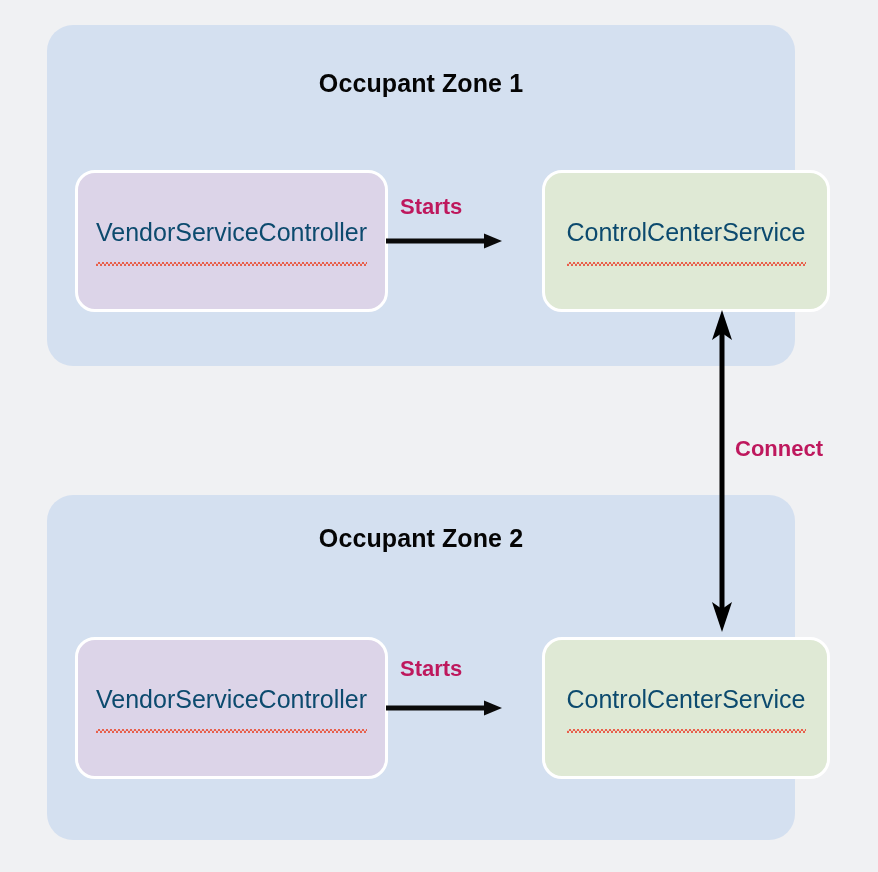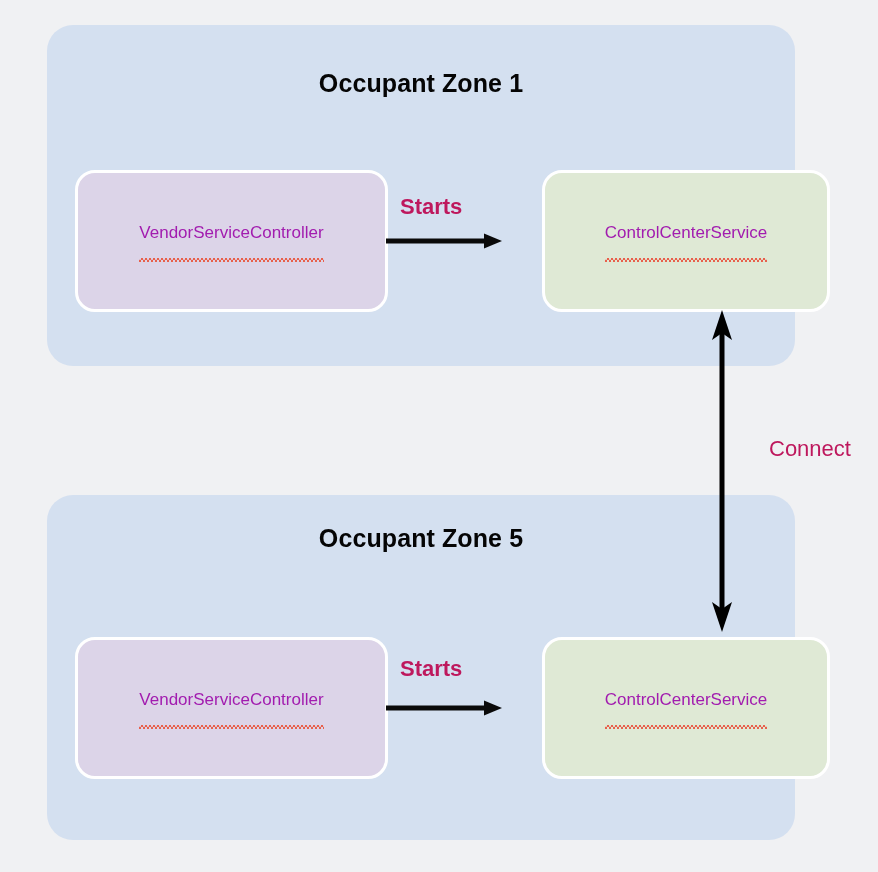--- a/index.html
+++ b/index.html
@@ -49,22 +49,22 @@
     border: 3px solid #ffffff;
     border-radius: 20px;
     display: flex;
     align-items: center;
     justify-content: center;
   }
   .node-purple { background: #dcd4e8; }
   .node-green  { background: #dfe9d5; margin-left: 44px; }
 
   .node-label {
-    font-size: 17px;
-    color: #a21caf;
+    font-size: 25px;
+    color: #0c4a6e;
     white-space: nowrap;
     line-height: 1;
     position: relative;
     padding-bottom: 17px;
   }
   
   .node-label::after {
     content: "";
     position: absolute;
     left: 0;
@@ -106,23 +106,23 @@
 
   
   #connect-connector {
     position: absolute;
     left: 704px;
     top: 308px;
     width: 36px;
     height: 326px;
   }
   #connect-label {
-    left: 769px;
+    left: 735px;
     top: 436px;
-    font-weight: normal;
+    font-weight: bold;
     text-align: right;
   }
 </style>
 </head>
 <body>
 
 <div id="canvas">
 
   <div class="zone" id="zone-1">
     <div class="zone-title">Occupant Zone 1</div>
@@ -137,21 +137,21 @@
   </div>
 
   <svg class="starts-connector" id="starts-connector-1" viewBox="0 0 116 16">
     <line x1="0" y1="8" x2="98" y2="8" stroke="#0a0a0a" stroke-width="5"></line>
     <polygon points="98,0.5 116,8 98,15.5" fill="#0a0a0a"></polygon>
   </svg>
 
   <div class="edge-label edge-label-bold" id="starts-label-1">Starts</div>
 
   <div class="zone" id="zone-2">
-    <div class="zone-title">Occupant Zone 5</div>
+    <div class="zone-title">Occupant Zone 2</div>
   </div>
 
   <div class="node node-purple" id="node-vsc-2">
     <span class="node-label">VendorServiceController</span>
   </div>
 
   <div class="node node-green" id="node-ccs-2">
     <span class="node-label">ControlCenterService</span>
   </div>
 

